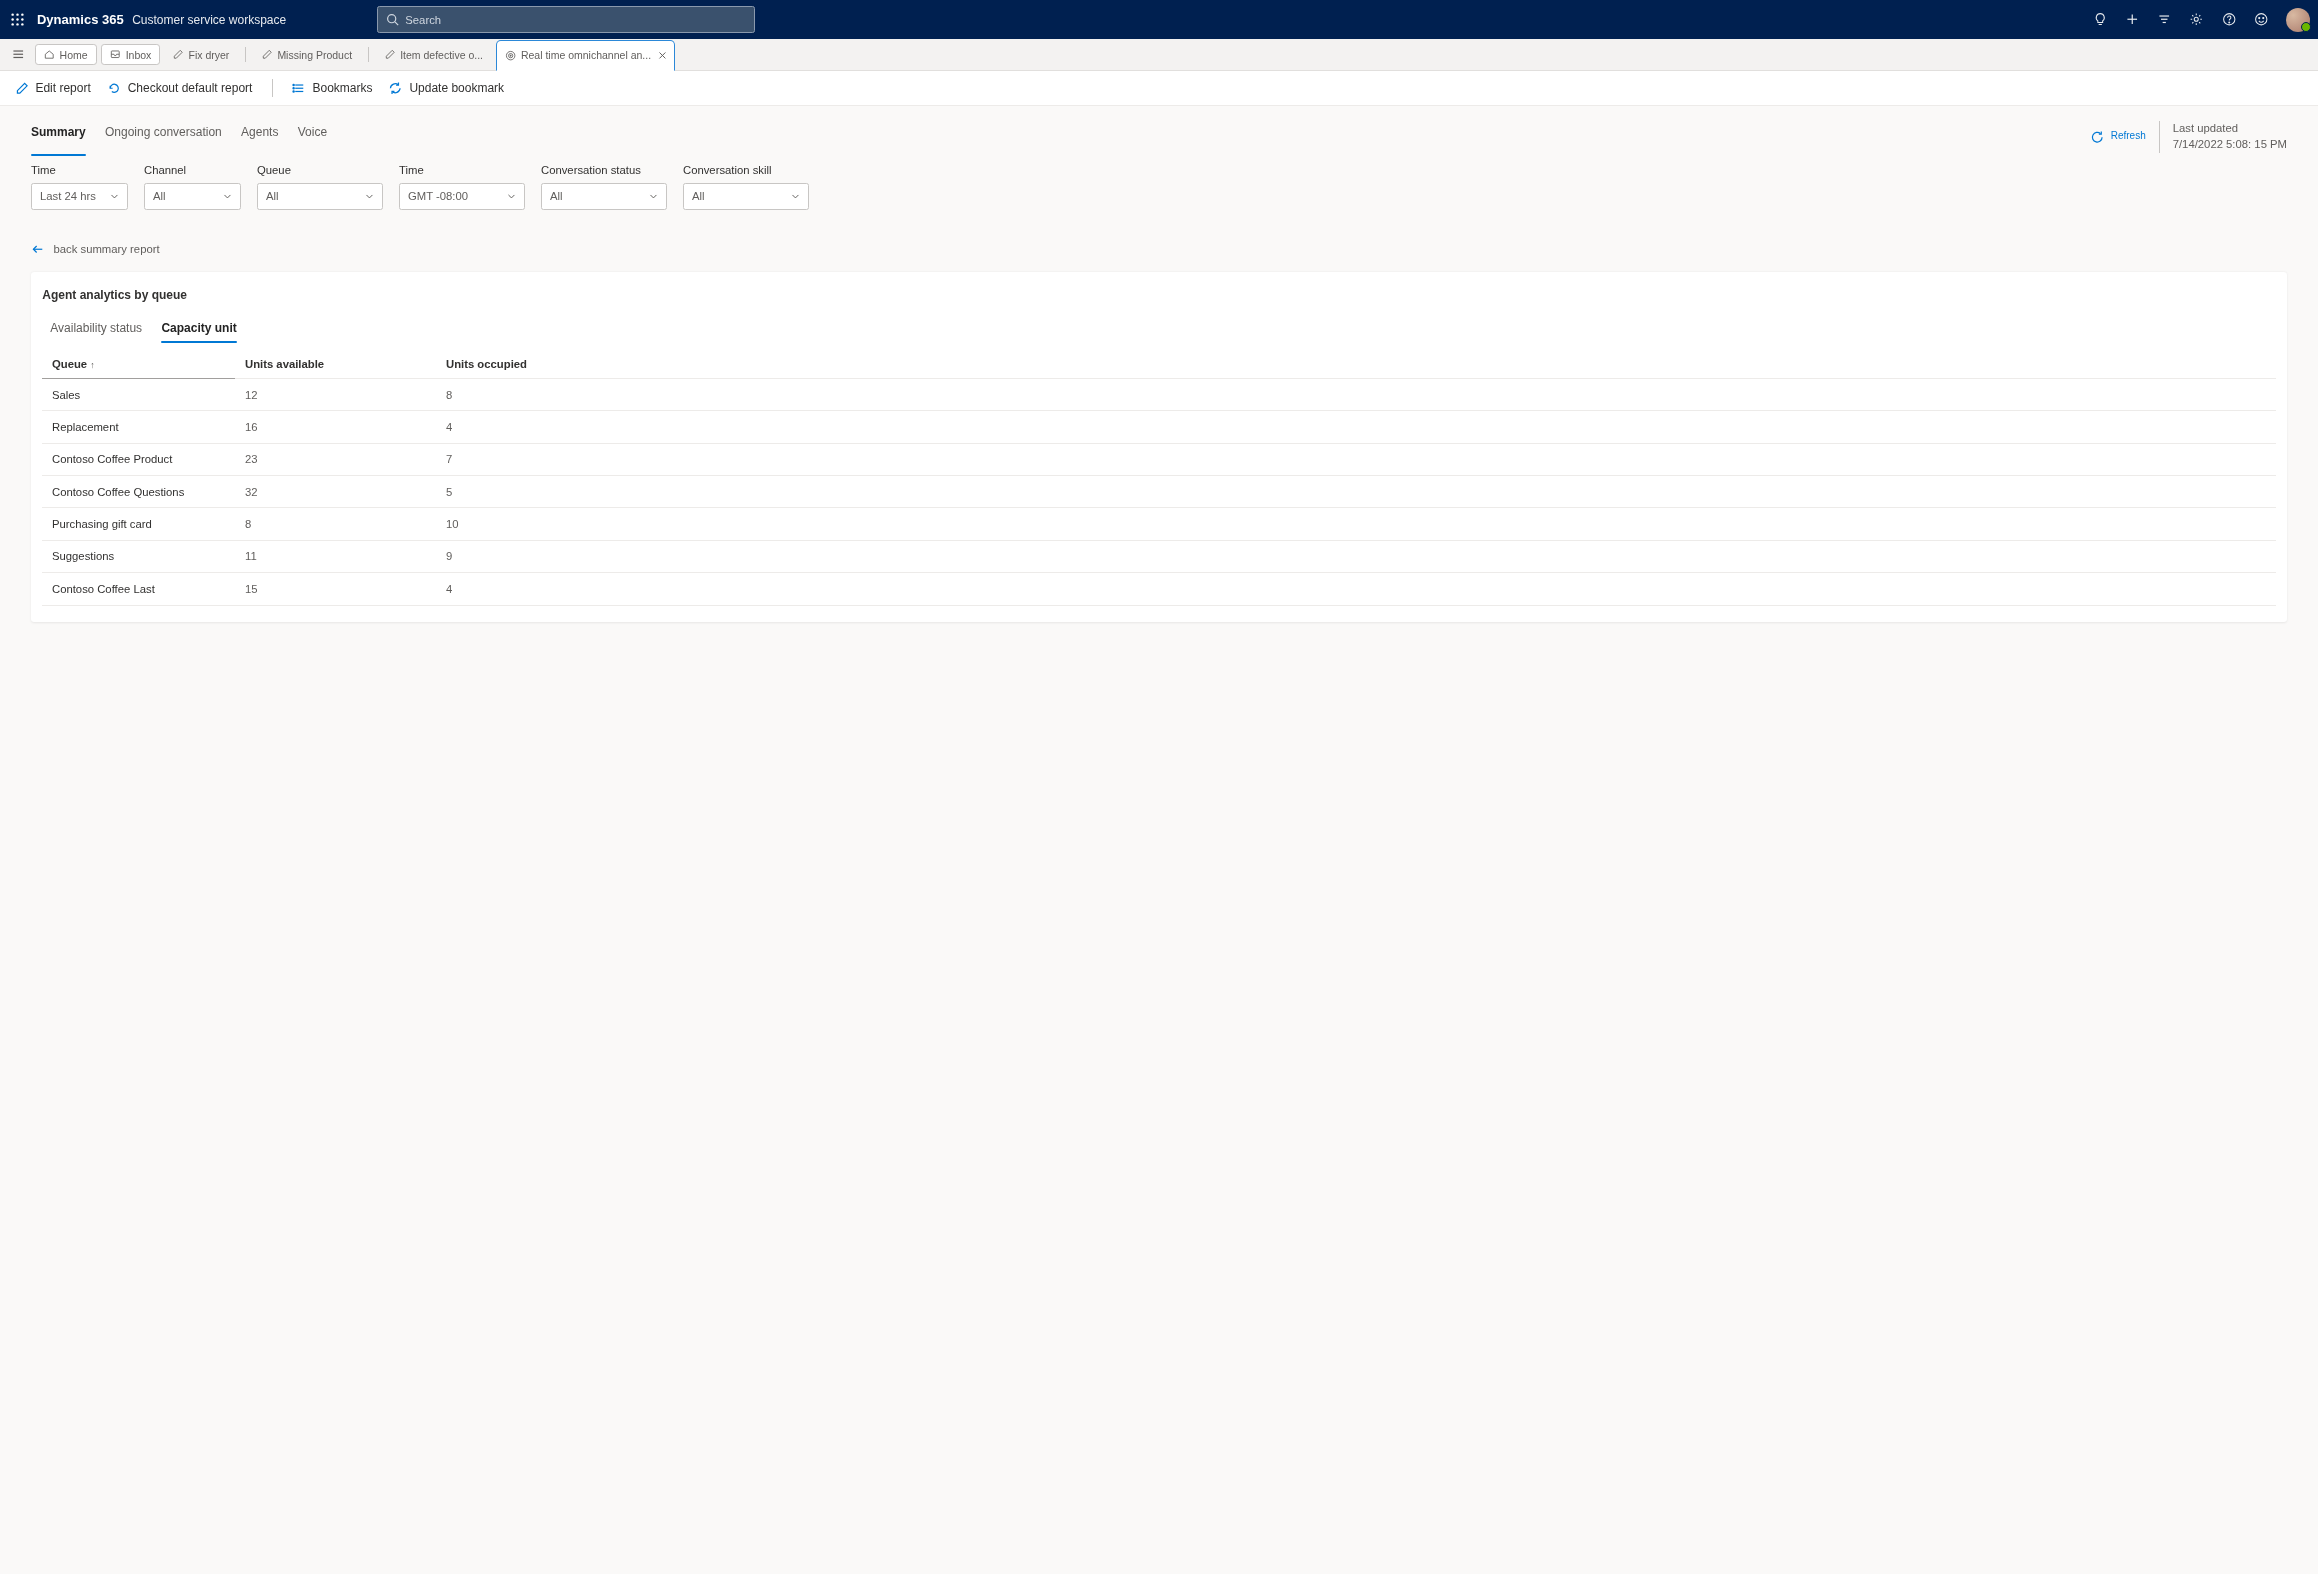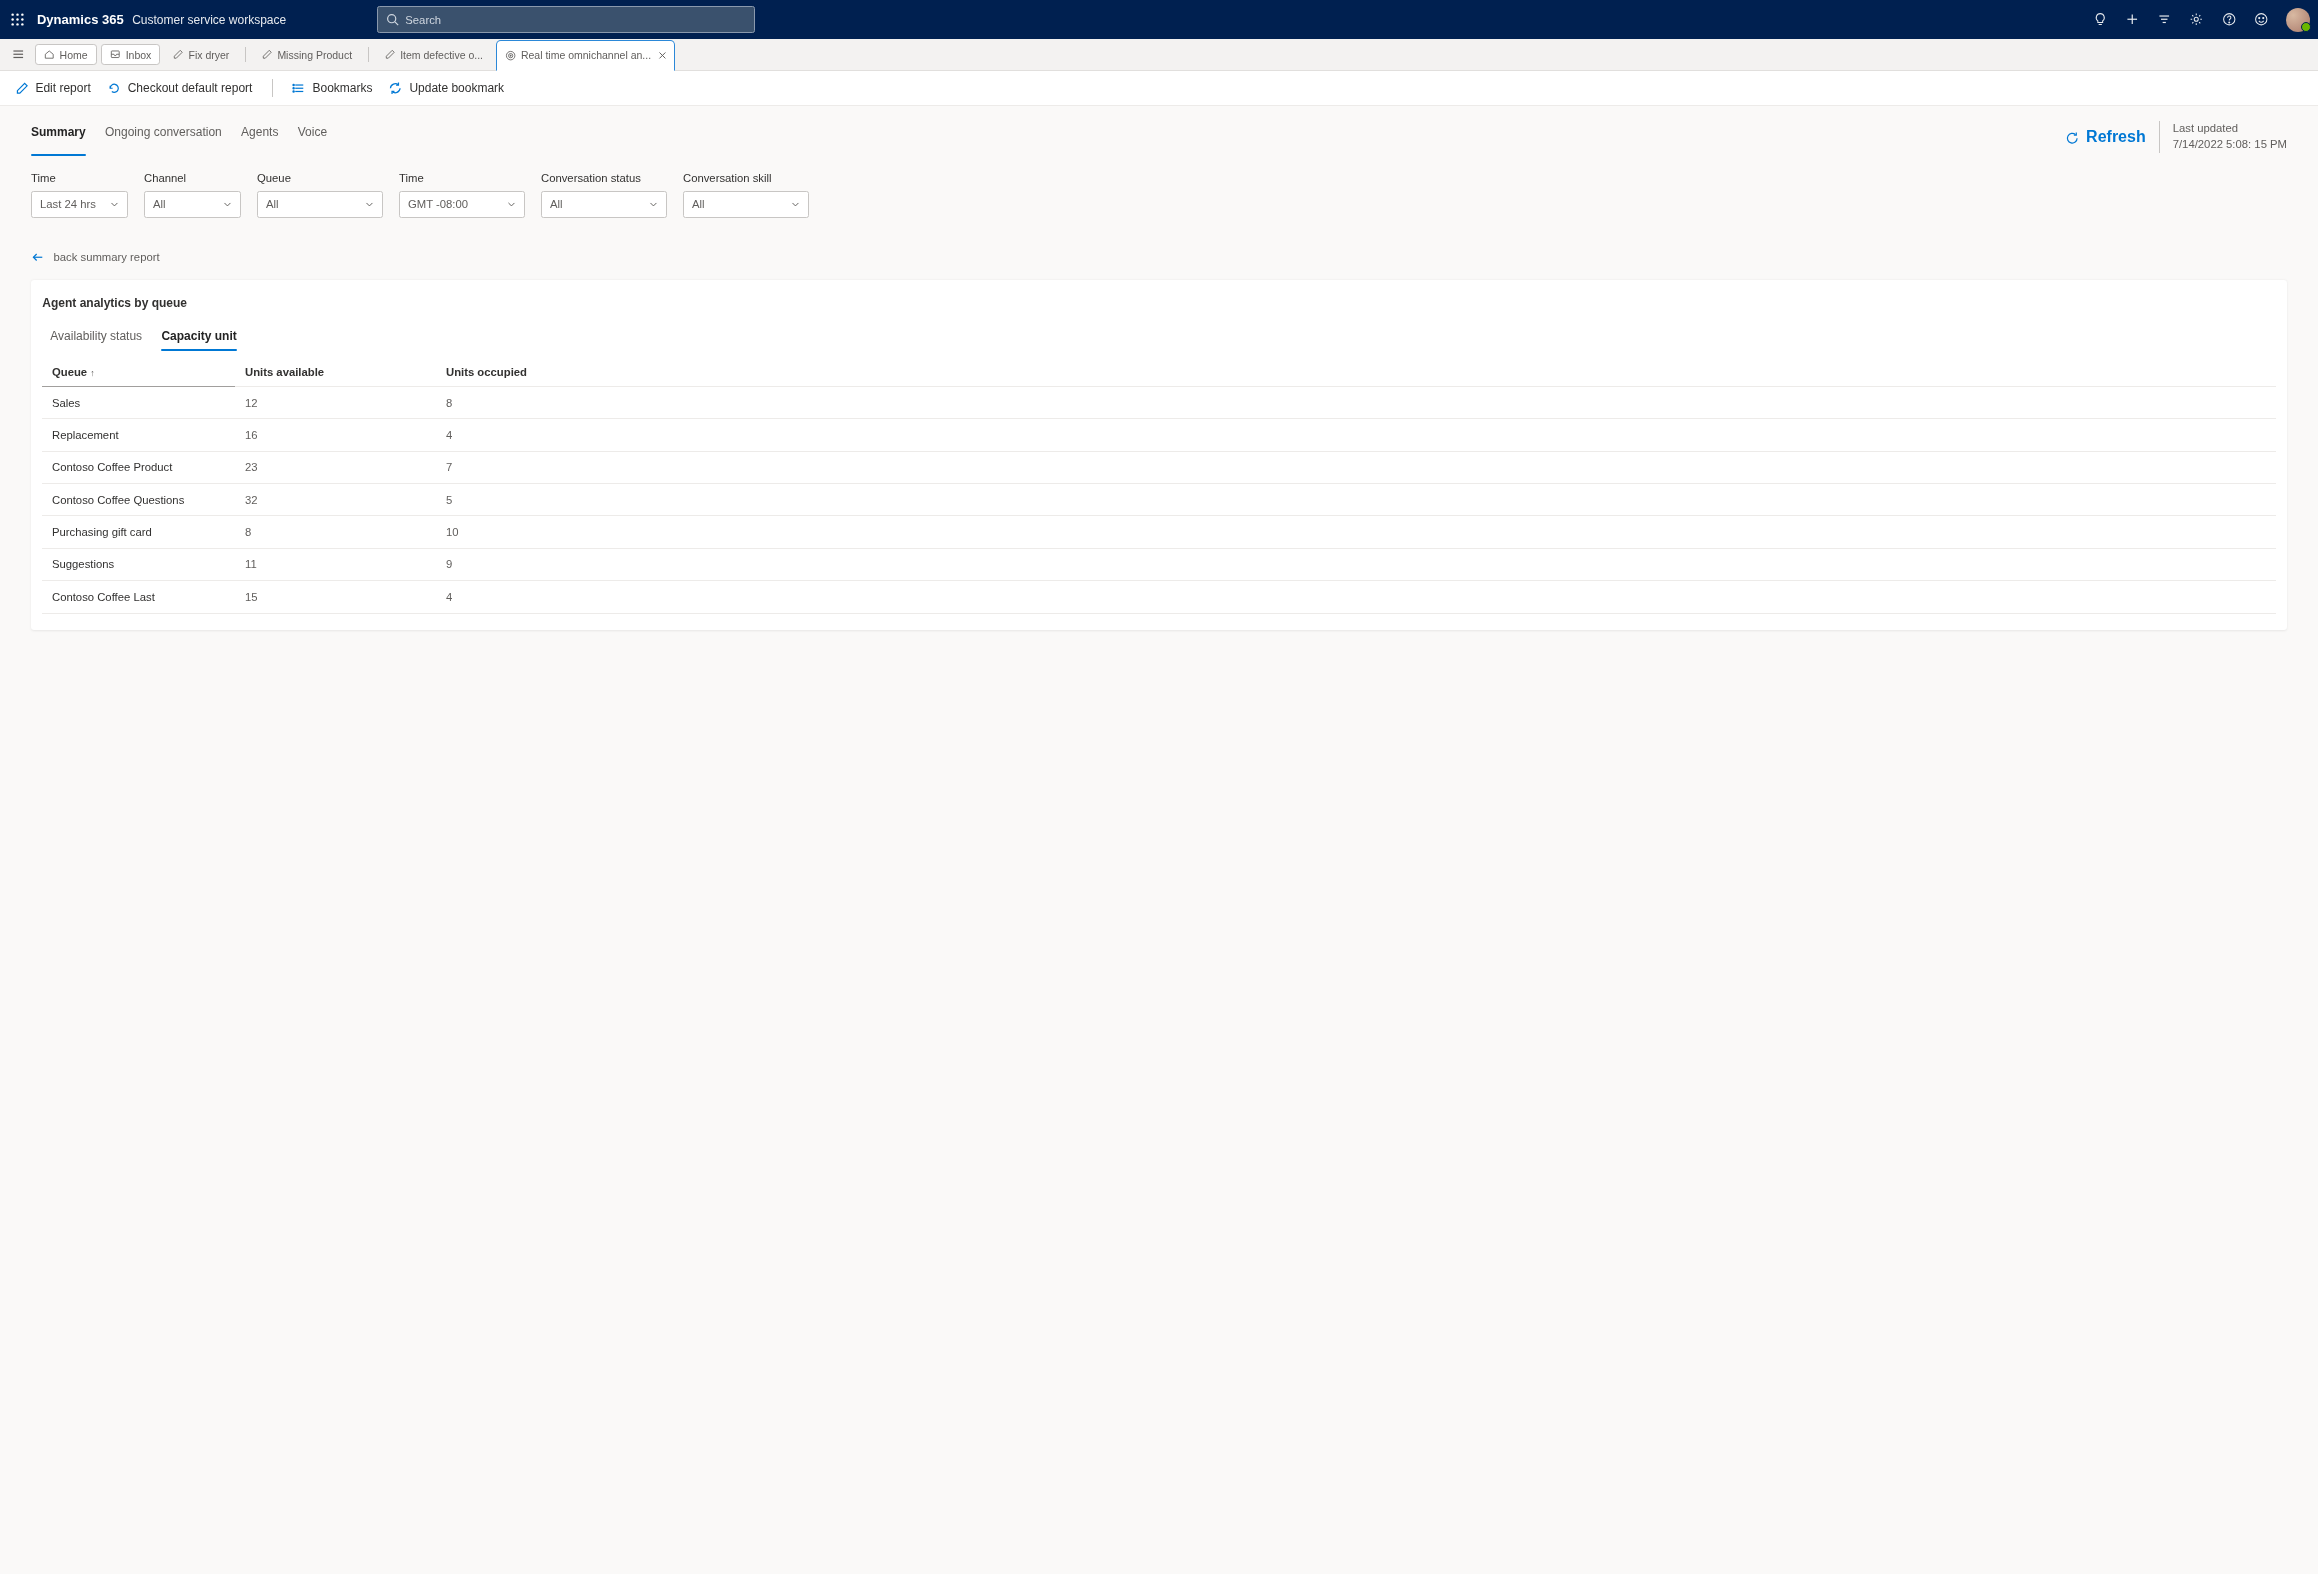--- a/index.html
+++ b/index.html
@@ -36,24 +36,24 @@
   
   .content { padding: 11.3px 31px 24px 31px; background: #faf9f8; min-height: calc(100vh - 39px - 32px - 35px); }
   .rowflex { display: flex; align-items: center; }
   
   .pivot { display: flex; gap: 19.3px; }
   .pivot-item { padding: 8px 0 17px 0; font-size: 12px; color: #605e5c; cursor: pointer; position: relative; }
   .pivot-item.active { color: #242424; font-weight: 600; }
   .pivot-item.active::after { content: ""; position: absolute; bottom: 0; left: 0; right: 0; height: 2.4px; background: #0078d4; border-radius: 1.6px; }
   
   .rightmeta { margin-left: auto; display: flex; align-items: center; gap: 13px; }
-  .refresh { color: #0078d4; display: flex; align-items: flex-end; gap: 6.4px; cursor: pointer; font-size: 16px; font-weight: bold; }
+  .refresh { color: #0078d4; display: flex; align-items: flex-start; gap: 6.4px; cursor: pointer; font-size: 10px; }
   .lastupd { border-left: 0.8px solid #c8c6c4; padding-left: 13px; font-size: 11.3px; color: #605e5c; line-height: 1.4; }
   
-  .filters { display: flex; gap: 16px; margin-top: 16px; }
+  .filters { display: flex; gap: 16px; margin-top: 8px; }
   .filter label { font-size: 11.3px; color: #323130; display: block; margin-bottom: 6.4px; }
   .dropdown { border: 0.8px solid #c8c6c4; background: #fff; border-radius: 2.4px; height: 27px; padding: 0 8px; display: flex; align-items: center; justify-content: space-between; cursor: pointer; font-size: 11.3px; color: #605e5c; }
   
   .backlink { display: flex; align-items: center; gap: 8px; margin-top: 32px; color: #605e5c; cursor: pointer; }
   .backlink svg { stroke: #0078d4; }
   
   .card { background: #fff; border-radius: 3.2px; box-shadow: 0 0.8px 2.4px rgba(0,0,0,0.08); margin-top: 16px; padding: 16px 11.3px; }
   .card h3 { font-size: 12px; font-weight: 600; }
   
   .subtabs { display: flex; gap: 19.3px; margin: 14.5px 0 6.4px 8px; }

